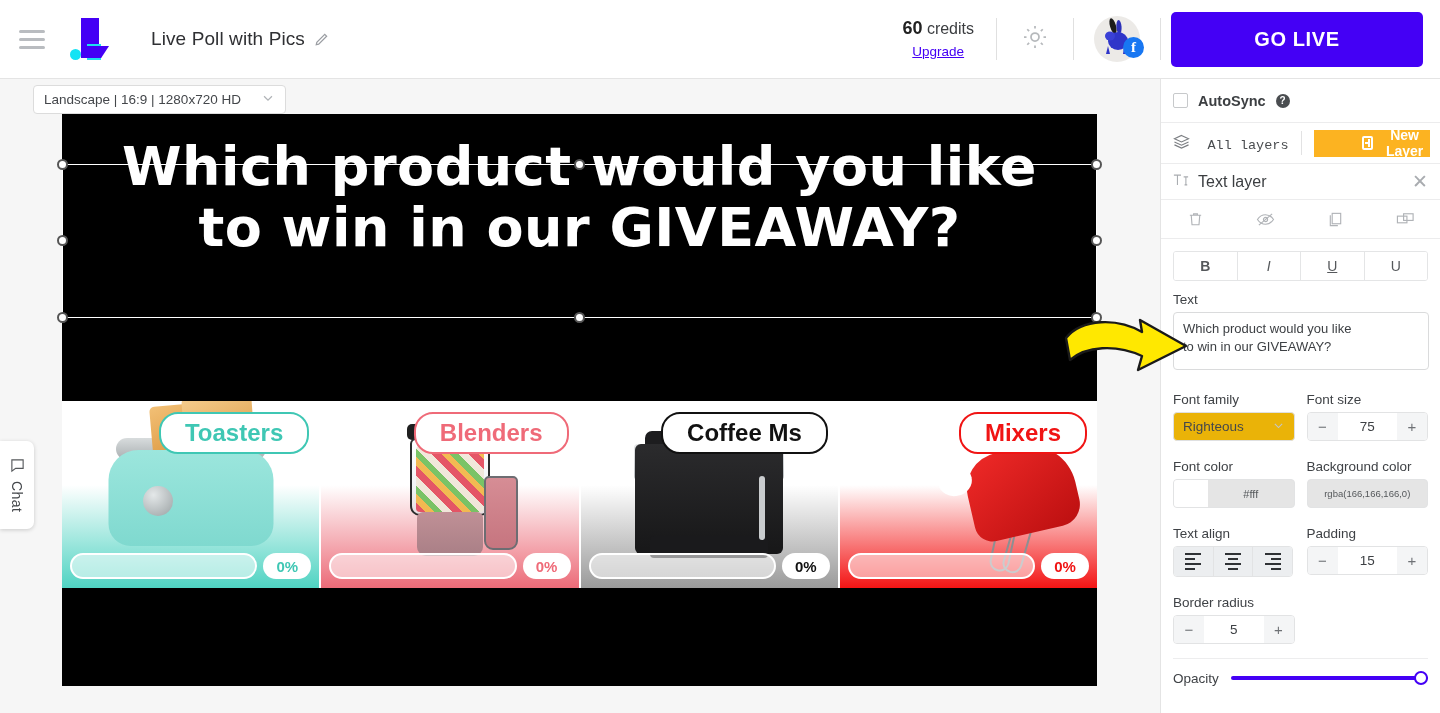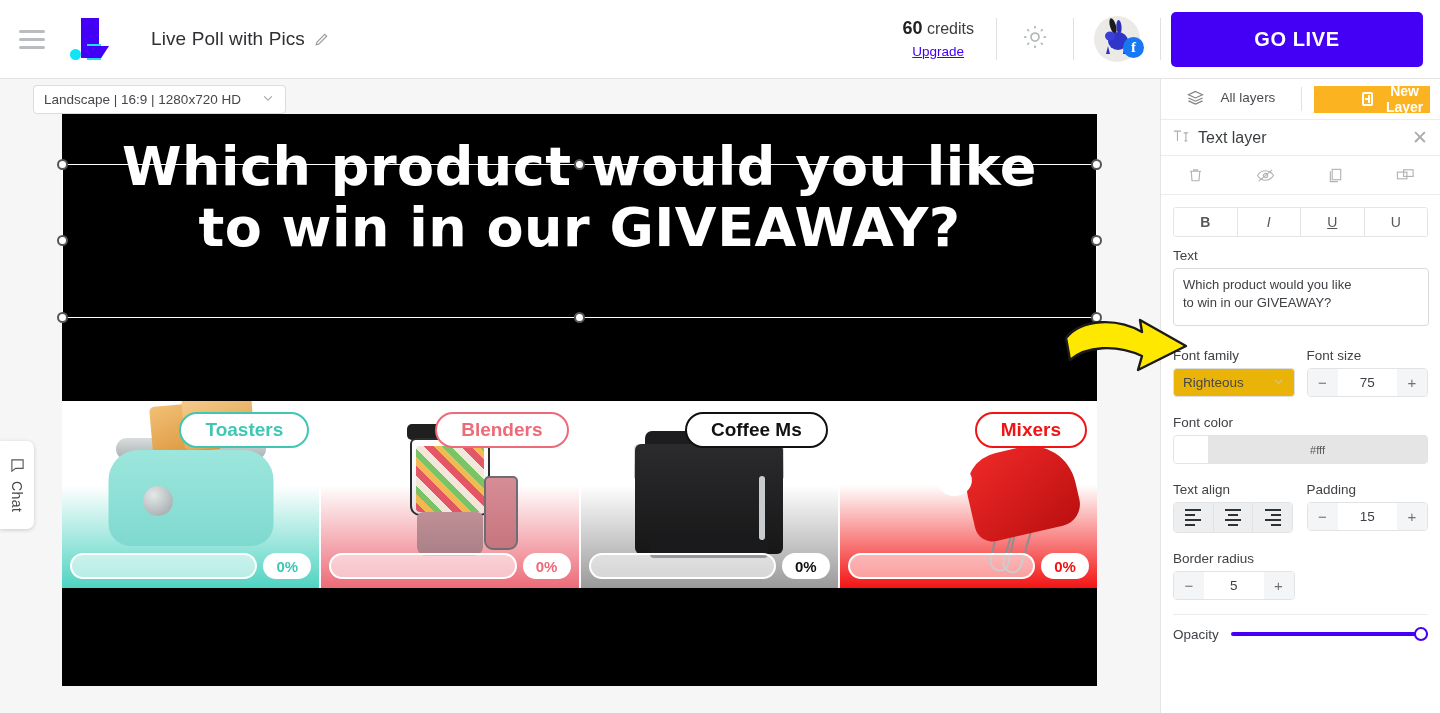--- a/index.html
+++ b/index.html
@@ -85,21 +85,21 @@
     text-align: center; color: #fff;
     font-family: "DejaVu Sans", sans-serif; font-weight: bold;
     font-size: 54px; line-height: 1.13; letter-spacing: .5px;
   }
   .cards { position: absolute; left: 0; top: 287px; width: 100%; height: 187px; display: flex; }
   .card { flex: 1; position: relative; overflow: hidden; border-right: 2px solid #fff; }
   .card:last-child { border-right: none; }
   .card .bg-grad { position: absolute; inset: 0; }
   .card .tag {
     position: absolute; top: 11px; right: 10px; background: #fff;
-    border-radius: 19px; padding: 5px 24px; font-size: 19px; font-weight: bold;
+    border-radius: 19px; padding: 5px 24px; font-size: 24px; font-weight: bold;
     border: 2px solid; white-space: nowrap;
   }
   .card .votebar {
     position: absolute; left: 8px; bottom: 9px; right: 62px; height: 26px;
     background: rgba(255,255,255,.55); border: 2px solid #fff; border-radius: 14px;
   }
   .card .pct {
     position: absolute; right: 8px; bottom: 9px; width: 48px; height: 26px;
     background: #fff; border-radius: 14px; display: flex; align-items: center;
     justify-content: center; font-size: 15px; font-weight: bold;
@@ -168,21 +168,21 @@
     background: #fff; border-left: 1px solid #e4e4e4; overflow: hidden;
   }
   .autosync-row {
     height: 44px; display: flex; align-items: center; gap: 10px; padding: 0 12px;
     border-bottom: 1px solid #ececed;
   }
   .cbox { width: 15px; height: 15px; border: 1px solid #c7c9cb; border-radius: 2px; background: #fff; cursor: pointer; }
   .autosync-row .lab { font-size: 14.5px; font-weight: bold; color: #3c3f42; }
 
   .layers-row { height: 41px; display: flex; align-items: center; border-bottom: 1px solid #ececed; }
-  .all-layers { flex: 1; display: flex; align-items: flex-start; justify-content: center; gap: 17px; font-size: 13.5px; color: #4a4d50; cursor: pointer; }
+  .all-layers { flex: 1; display: flex; align-items: flex-end; justify-content: center; gap: 17px; font-size: 13.5px; color: #4a4d50; cursor: pointer; font-family: Liberation Mono, monospace; }
   .layers-sep { width: 1px; height: 24px; background: #e2e2e3; }
   .new-layer {
     width: 116px; height: 27px; margin: 0 10px 0 12px; background: #fcb321; color: #fff;
     border: none; border-radius: 0; font-size: 14px; font-weight: bold;
     display: flex; align-items: center; justify-content: center; gap: 6px; cursor: pointer; padding-left: 48px;
   }
   .plus-sq { width: 14px; height: 14px; border: 2px solid #fff; border-radius: 2px; position: relative; }
   .plus-sq:before, .plus-sq:after { content: ''; position: absolute; background: #fff; }
   .plus-sq:before { left: 1px; right: 1px; top: 4px; height: 2px; }
   .plus-sq:after { top: 1px; bottom: 1px; left: 4px; width: 2px; }
@@ -394,20 +394,25 @@
 </div>
 
 <div class="arrow-anno">
   <svg width="130" height="62" viewBox="0 0 130 62">
     <path d="M6 22 C22 2, 58 2, 82 16 L80 4 L126 30 L78 54 L82 40 C56 28, 26 30, 10 44 Z" fill="#ffe800" stroke="#1a1a1a" stroke-width="2.4" stroke-linejoin="round"></path>
   </svg>
 </div>
 
 <div class="rpanel">
 
+  <div class="autosync-row">
+    <div class="cbox"></div>
+    <span class="lab">AutoSync</span>
+    <span class="help-dot" style="width:14px;height:14px;font-size:10px">?</span>
+  </div>
 
   <div class="layers-row">
     <div class="all-layers">
       <span>
         <svg width="17" height="15" viewBox="0 0 18 16" fill="none" stroke="#7b7e82" stroke-width="1.2">
           <path d="M9 1.5L16.5 5 9 8.5 1.5 5z"></path>
             <path d="M1.5 8.5L9 12l7.5-3.5"></path>
             <path d="M1.5 11.6L9 15l7.5-3.4"></path>
         </svg>
       </span>
@@ -490,20 +495,26 @@
       </div>
     </div>
   </div>
 
   <div class="grid2">
     <div class="col">
       <div class="fld-label">Font color</div>
       <div class="color-ctl">
         <span class="sw" style="background:#fff"></span>
         <span class="cval">#fff</span>
+      </div>
+    </div>
+    <div class="col">
+      <div class="fld-label">Background color</div>
+      <div class="color-ctl bgc">
+        <span class="cval">rgba(166,166,166,0)</span>
       </div>
     </div>
   </div>
 
   <div class="grid2">
     <div class="col">
       <div class="fld-label">Text align</div>
       <div class="align-row">
         <div class="align-btn">
           <span class="bars">

